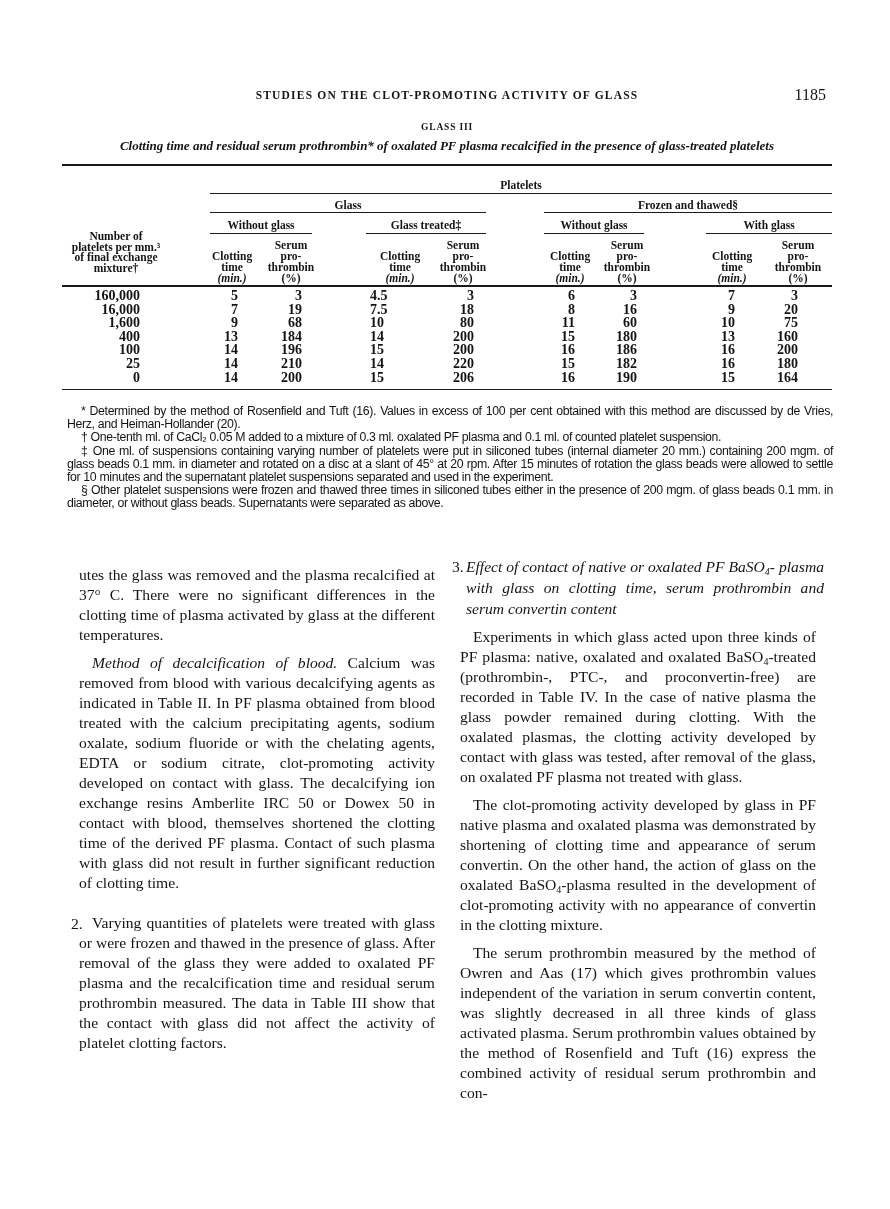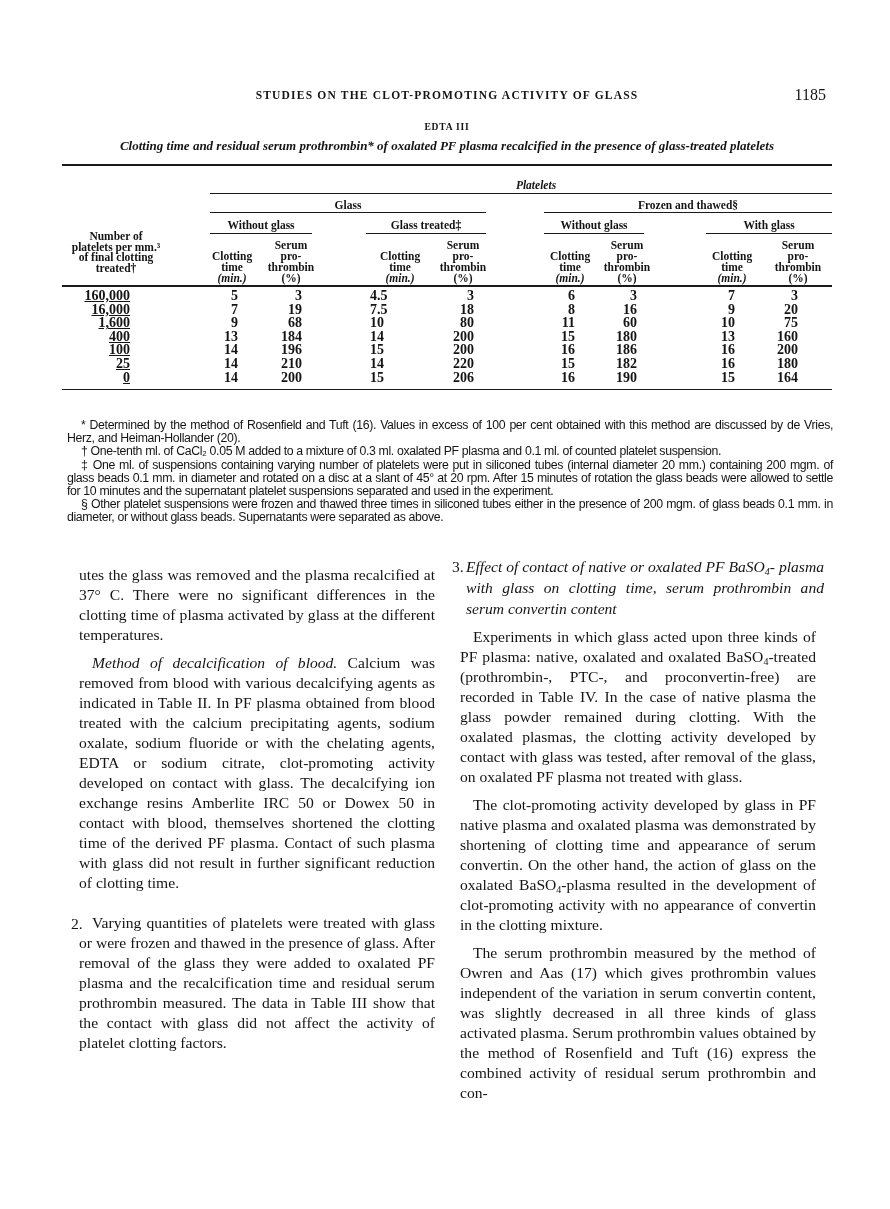--- a/index.html
+++ b/index.html
@@ -6,63 +6,63 @@
   body { width:890px; height:1209px; position:relative; overflow:hidden; color:#141414;
          font-family:"Liberation Serif","DejaVu Serif",serif; }
   .running-head { position:absolute; top:86px; left:62px; width:770px; height:20px; }
   .running-head .title { position:absolute; left:0; right:0; text-align:center; font-size:11.5px; letter-spacing:1.2px; font-weight:bold; top:3px; }
   .running-head .pageno { position:absolute; right:6px; top:0; font-size:16px; font-weight:normal; }
   .table-label { position:absolute; top:122px; left:62px; width:770px; text-align:center; font-size:9.5px; letter-spacing:0.8px; font-weight:bold; }
   .table-caption { position:absolute; top:138px; left:62px; width:770px; text-align:center; font-size:13px; font-style:italic; font-weight:bold; }
   .rule { position:absolute; background:#1a1a1a; }
   .hdr { position:absolute; font-size:11.5px; font-weight:bold; text-align:center; line-height:11px; }
   .num { position:absolute; font-size:14px; font-weight:bold; text-align:right; line-height:13.6px; }
-  .footnotes { position:absolute; top:419px; left:67px; width:766px; font-family:"Liberation Sans","DejaVu Sans",sans-serif; font-size:12.3px; line-height:13.2px; letter-spacing:-0.35px; text-align:justify; }
+  .footnotes { position:absolute; top:405px; left:67px; width:766px; font-family:"Liberation Sans","DejaVu Sans",sans-serif; font-size:12.3px; line-height:13.2px; letter-spacing:-0.35px; text-align:justify; }
   .footnotes p { margin:0; text-indent:14px; }
   .col { position:absolute; top:557px; width:372px; font-size:15.6px; line-height:20px; text-align:justify; }
   .col p { margin:8px; text-indent:13px; }
   .col p.noindent { text-indent:0; }
   .col .sec { text-indent:0; padding-left:14px; position:relative; font-style:italic; margin-top:20px; margin-bottom:10px; line-height:21px; }
   .col .sec .n { position:absolute; left:0; font-style:normal; }
   .col-left { left:71px; }
   .col-right { left:452px; top:556px; }
   .col-right .sec { margin-top:0; margin-bottom:8px; }
   sub { font-size:10px; vertical-align:-3px; line-height:0; }
 </style>
 </head>
 <body>
 
 <div class="running-head">
   <span class="title">STUDIES ON THE CLOT-PROMOTING ACTIVITY OF GLASS</span>
   <span class="pageno">1185</span>
 </div>
 
-<div class="table-label">EDTA III</div>
+<div class="table-label">GLASS III</div>
 <div class="table-caption">Clotting time and residual serum prothrombin* of oxalated PF plasma recalcified in the presence of glass-treated platelets</div>
 
 <div class="rule" style="left:62px;top:164px;width:770px;height:2px;"></div>
 <div class="rule" style="left:210px;top:193px;width:622px;height:1px;"></div>
 <div class="rule" style="left:210px;top:212px;width:276px;height:1px;"></div>
 <div class="rule" style="left:544px;top:212px;width:288px;height:1px;"></div>
 <div class="rule" style="left:210px;top:233px;width:102px;height:1px;"></div>
 <div class="rule" style="left:366px;top:233px;width:120px;height:1px;"></div>
 <div class="rule" style="left:544px;top:233px;width:100px;height:1px;"></div>
 <div class="rule" style="left:706px;top:233px;width:126px;height:1px;"></div>
 <div class="rule" style="left:62px;top:285px;width:770px;height:2px;"></div>
 <div class="rule" style="left:62px;top:389px;width:770px;height:1px;"></div>
 
-<div class="hdr" style="left:456px;top:180px;width:160px;font-style:italic;">Platelets</div>
+<div class="hdr" style="left:441px;top:180px;width:160px;">Platelets</div>
 <div class="hdr" style="left:210px;top:200px;width:276px;">Glass</div>
 <div class="hdr" style="left:544px;top:200px;width:288px;">Frozen and thawed§</div>
 <div class="hdr" style="left:210px;top:220px;width:102px;">Without glass</div>
 <div class="hdr" style="left:366px;top:220px;width:120px;">Glass treated‡</div>
 <div class="hdr" style="left:544px;top:220px;width:100px;">Without glass</div>
 <div class="hdr" style="left:706px;top:220px;width:126px;">With glass</div>
 
-<div class="hdr" style="left:68px;top:231px;width:96px;line-height:10.5px;">Number of platelets per mm.³ of final clotting treated†</div>
+<div class="hdr" style="left:68px;top:231px;width:96px;line-height:10.5px;">Number of platelets per mm.³ of final exchange mixture†</div>
 
 <div class="hdr" style="left:204px;top:251px;width:56px;">
   <div>Clotting</div>
   <div>time</div>
   <div style="font-style:italic">(min.)</div>
 </div>
 <div class="hdr" style="left:260px;top:240px;width:62px;">
   <div>Serum</div>
   <div>pro-</div>
   <div>thrombin</div>
@@ -95,21 +95,21 @@
   <div>time</div>
   <div style="font-style:italic">(min.)</div>
 </div>
 <div class="hdr" style="left:764px;top:240px;width:68px;">
   <div>Serum</div>
   <div>pro-</div>
   <div>thrombin</div>
   <div>(%)</div>
 </div>
 
-<div id="col-platelets" class="num" style="left:70px;top:289px;width:60px;text-decoration:underline;">
+<div id="col-platelets" class="num" style="left:80px;top:289px;width:60px;">
     <div>160,000</div>
     <div>16,000</div>
     <div>1,600</div>
     <div>400</div>
     <div>100</div>
     <div>25</div>
     <div>0</div>
   </div>
 <div class="num" style="left:210px;top:289px;width:28px;">
     <div>5</div>

